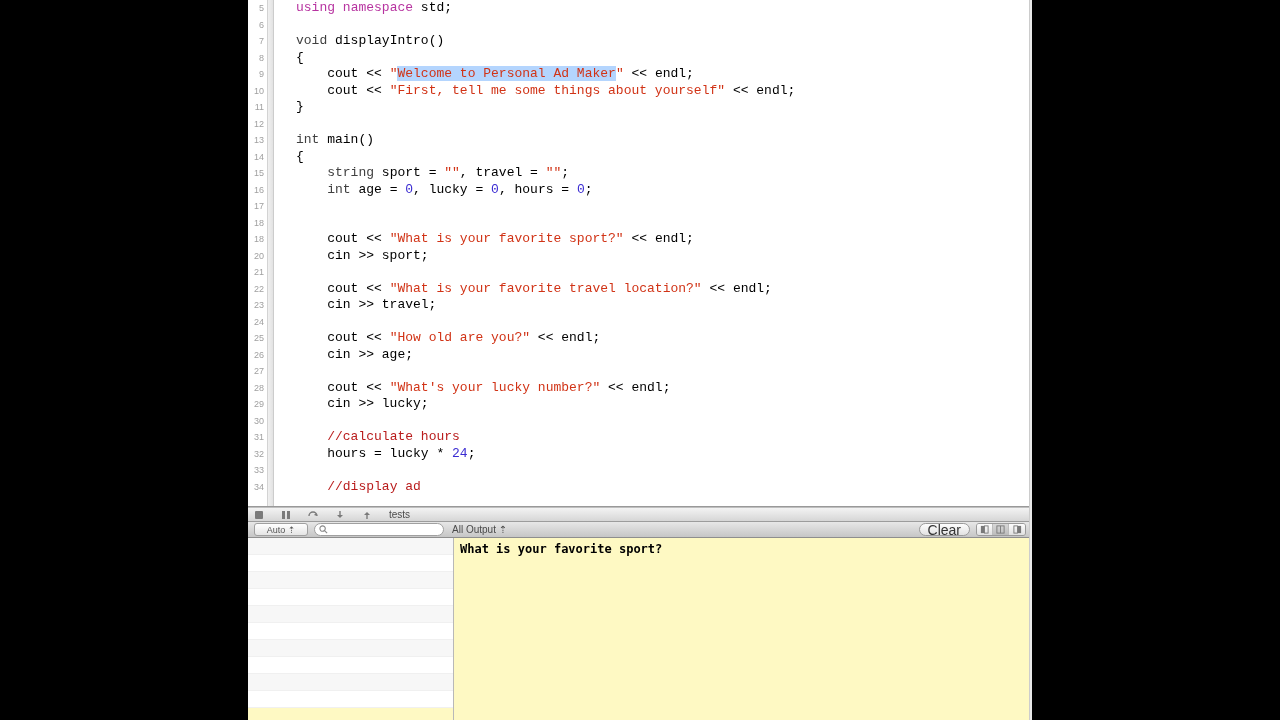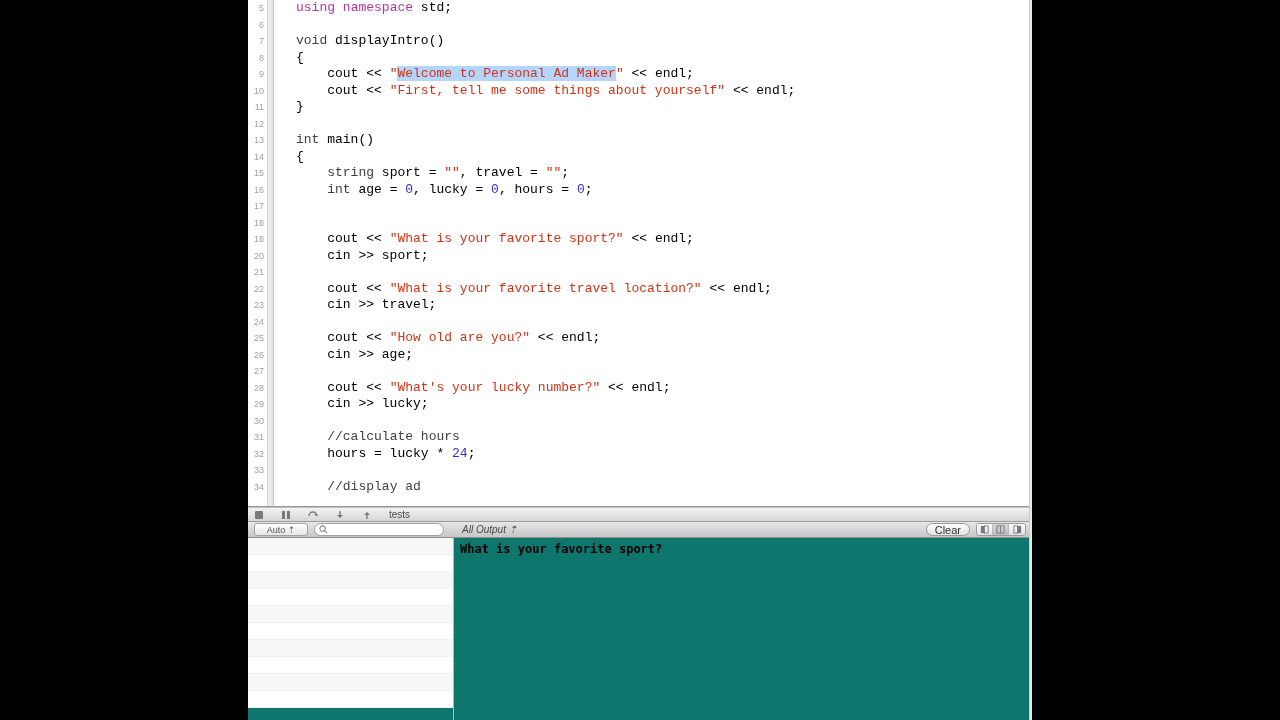--- a/index.html
+++ b/index.html
@@ -53,21 +53,21 @@
   white-space: pre;
   color: #000;
   font-size: 13px;
   overflow: hidden;
 }
 .code .row { height: 16.5px; }
 .kw  { color: #b733a0; } 
 .typ { color: #404040; }
 .str { color: #d13316; } 
 .num { color: #3a2bd2; } 
-.cmt { color: #404040; } 
+.cmt { color: #b91c1c; } 
 .sel { background: #b4d5fe; } 
 
 .dbg-bar {
   height: 15px;
   background: linear-gradient(#f3f3f3,#d6d6d6);
   border-top: 1px solid #bfbfbf;
   border-bottom: 1px solid #9c9c9c;
   display: flex;
   align-items: center;
   gap: 17px;
@@ -99,29 +99,29 @@
 }
 .search-field {
   width: 130px; height: 13px;
   border: 1px solid #a0a0a0;
   border-radius: 9px;
   background: #fff;
   display:flex;align-items:center;
   padding: 0 4px;
 }
 .search-field svg { width:9px;height:9px;fill:#888; margin-right:2px;}
-.out-label { margin-left: 12px; color:#4a4a4a;font-style:italic; }
+.out-label { margin-left: 2px; color:#4a4a4a; }
 .out-spacer { flex:1; }
 .clear-btn {
   height: 13px;
   padding: 0 8px;
   border: 1px solid #9a9a9a;
   border-radius: 8px;
   background: linear-gradient(#fdfdfd,#e2e2e2);
-  font-size: 11px;
+  font-size: 14px;
   color: #333;
   display:flex;align-items:center;
 }
 .seg {
   display:flex;
   border:1px solid #9a9a9a;
   border-radius:3px;
   overflow:hidden;
   height:13px;
 }
@@ -131,21 +131,21 @@
   background:linear-gradient(#fdfdfd,#e0e0e0);
   border-right:1px solid #bcbcbc;
 }
 .seg .b:last-child{border-right:none;}
 .seg .b.active{background:linear-gradient(#d8d8d8,#bcbcbc);}
 .seg svg{width:9px;height:9px;fill:#666;}
 
 .panels {
   flex: 1;
   display: flex;
-  background: #0f766e;
+  background: #fef9c3;
 }
 .vars-panel {
   width: 206px;
   border-right: 1px solid #b8b8b8;
   display:flex;flex-direction:column;
 }
 .vars-panel .vrow {
   height: 17px;
   border-bottom: 1px solid #f0f0f0;
 }

